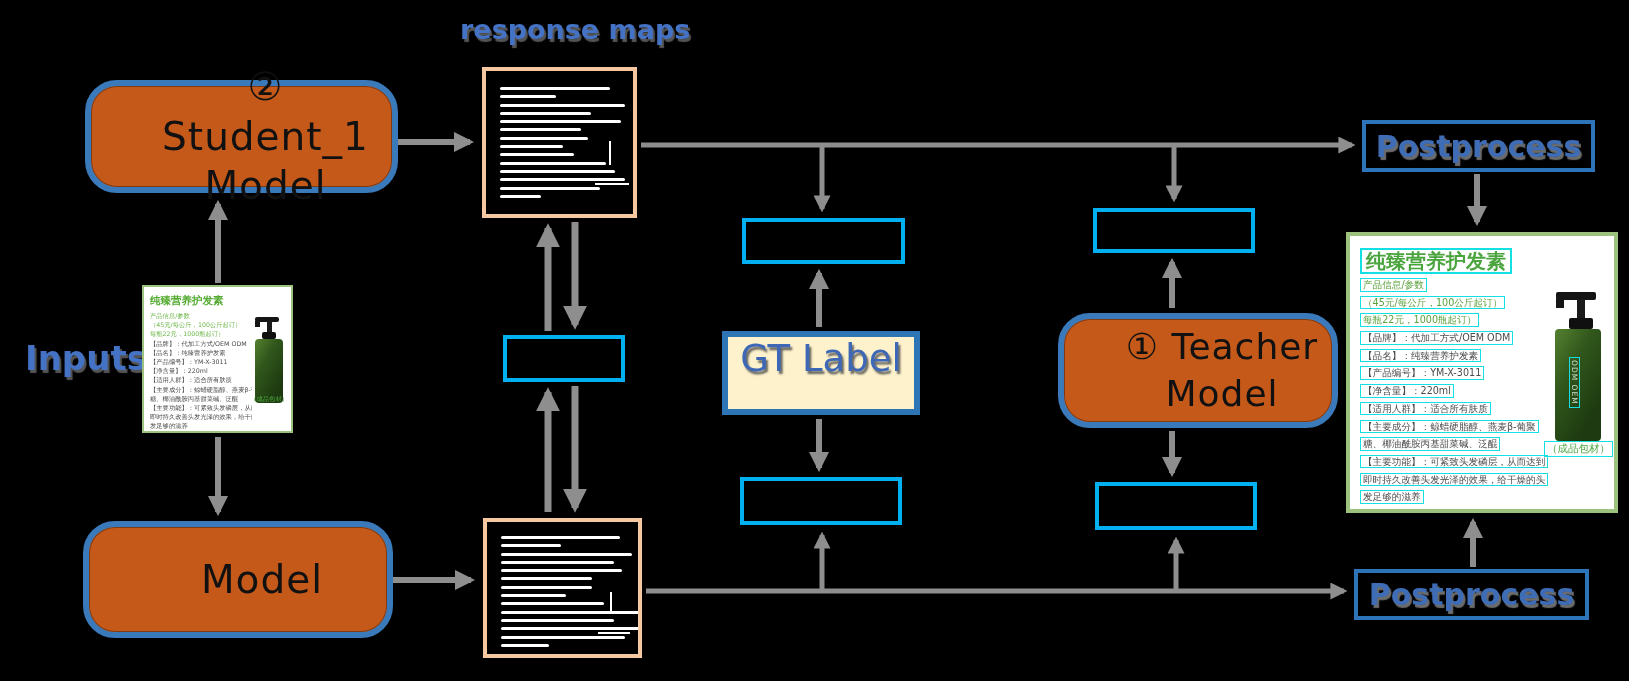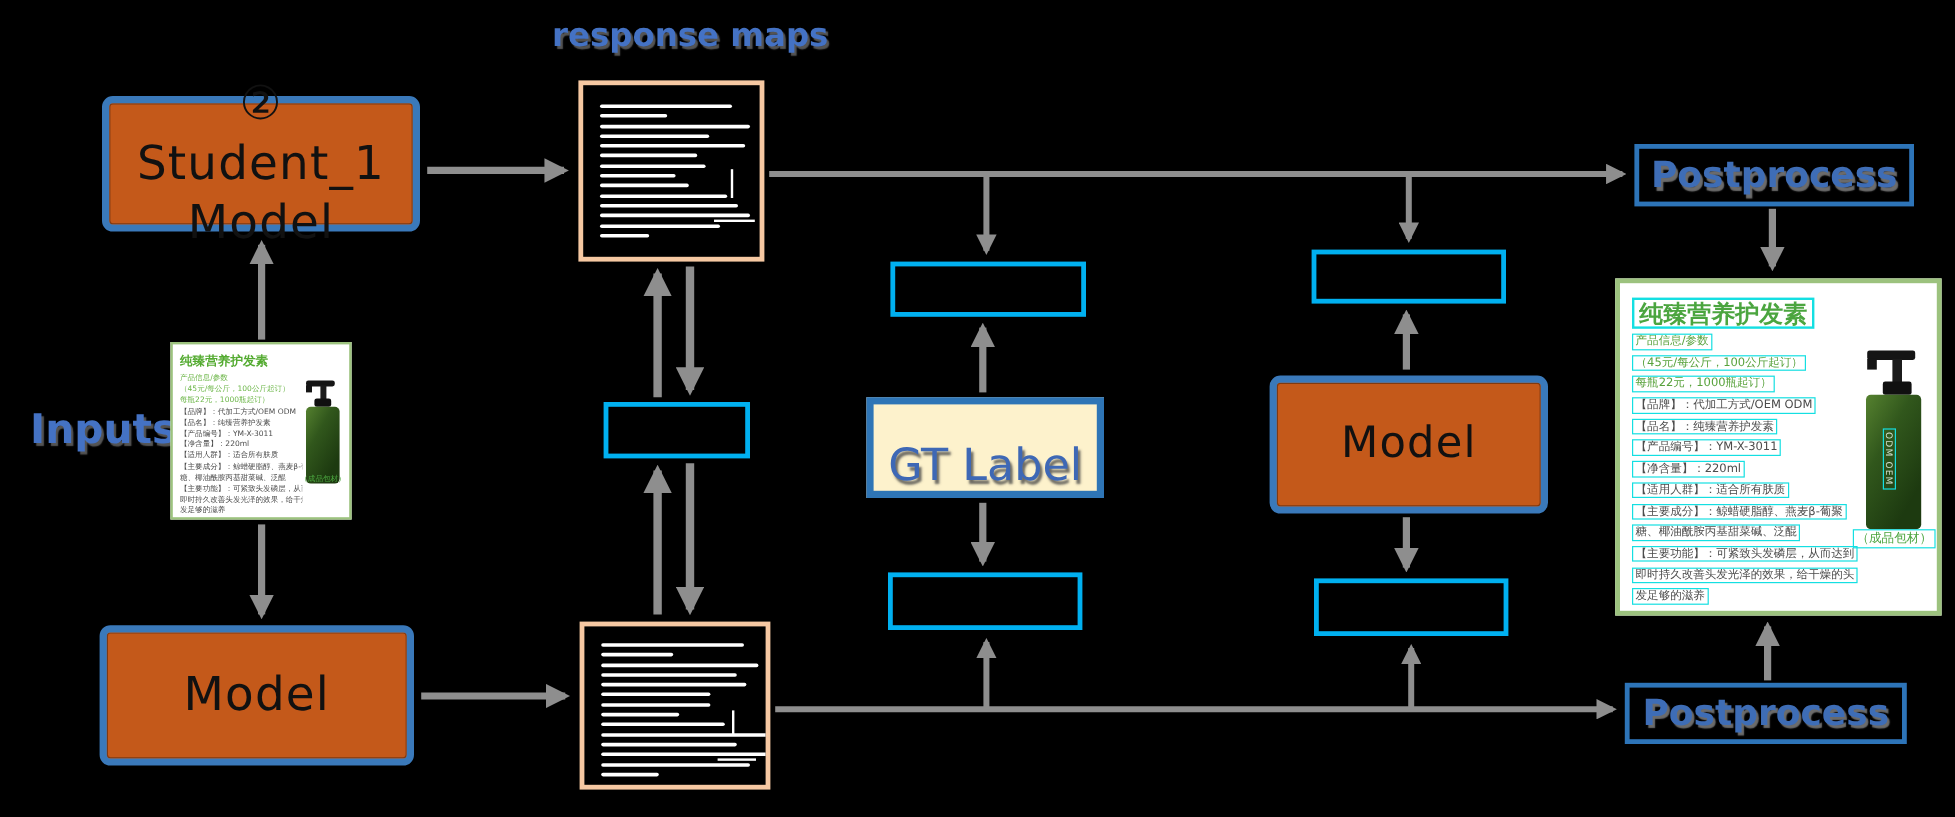--- a/index.html
+++ b/index.html
@@ -4,34 +4,35 @@
 <style>
   html,body{margin:0;padding:0;background:#000;}
   body{font-family:"DejaVu Sans","Liberation Sans",sans-serif;}
   #canvas{position:relative;width:1629px;height:681px;background:#000;overflow:hidden;}
 
   
   .model-node{
     position:absolute;
     background:#c4591a;
     border:6px solid #3a79ba;
-    border-radius:9px;
+    border-radius:32px;
     display:flex;flex-direction:column;align-items:center;justify-content:center;
     color:#111;text-align:center;
     box-shadow:0 0 0 1px rgba(0,0,0,.35) inset;
+    padding-left:48px;
   }
   .model-node .l1,.model-node .l2{font-size:39px;line-height:1.28;font-weight:500;letter-spacing:1px;}
 
   
   .loss-box{position:absolute;border:4px solid #00b0f0;background:transparent;}
 
   
   .gt-box{
     position:absolute;background:#fdf2cc;border:6px solid #2e75b6;
-    display:flex;align-items:flex-end;justify-content:center;
+    display:flex;align-items:flex-start;justify-content:center;
     color:#3e68b5;font-size:37px;font-weight:500;
     text-shadow:2px 3px 2px rgba(70,70,70,.8);
   }
 
   
   .pp-box{
     position:absolute;border:4px solid #2d74b8;background:transparent;
     display:flex;align-items:center;justify-content:center;
     color:#3e6db6;font-size:30px;font-weight:bold;
     text-shadow:2px 3px 1px rgba(120,120,120,.9);
@@ -141,20 +142,21 @@
   <div class="model-node" style="left:85px;top:80px;width:253px;height:101px;">
     <div class="l1">② Student_1</div>
     <div class="l2">Model</div>
   </div>
 
   <div class="model-node" style="left:83px;top:521px;width:250px;height:105px;">
     <div class="l2">Model</div>
   </div>
 
   <div class="model-node" style="left:1058px;top:313px;width:220px;height:103px;">
+    <div class="l1" style="font-size:36px">① Teacher</div>
     <div class="l2" style="font-size:36px">Model</div>
   </div>
 
   <div class="gt-box" style="left:722px;top:331px;width:186px;height:72px;">
     <span>GT Label</span>
   </div>
 
   <div class="loss-box" style="left:503px;top:335px;width:114px;height:39px;"></div>
   <div class="loss-box" style="left:742px;top:218px;width:155px;height:38px;"></div>
   <div class="loss-box" style="left:740px;top:477px;width:154px;height:40px;"></div>

